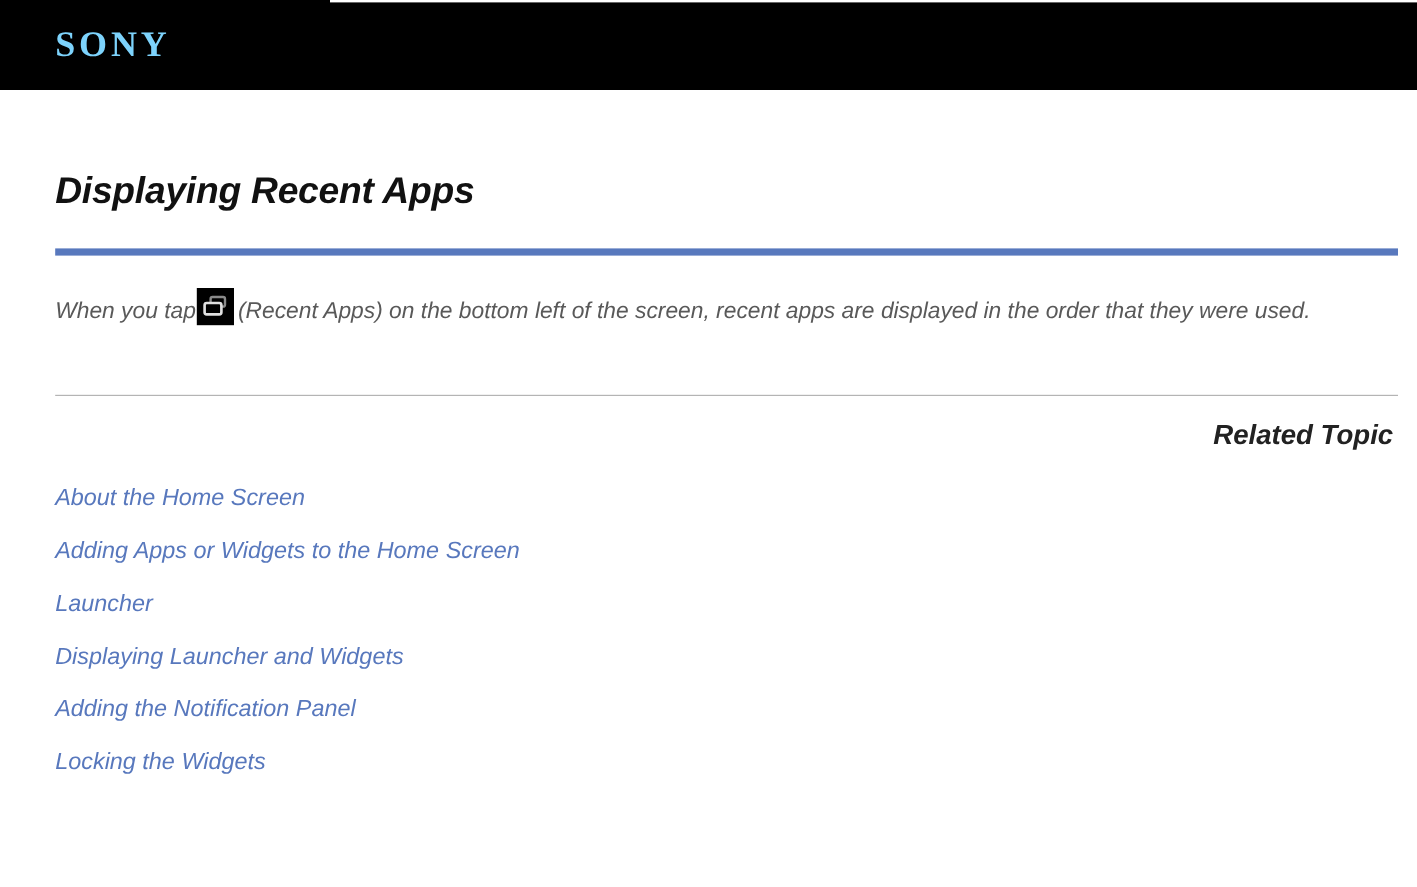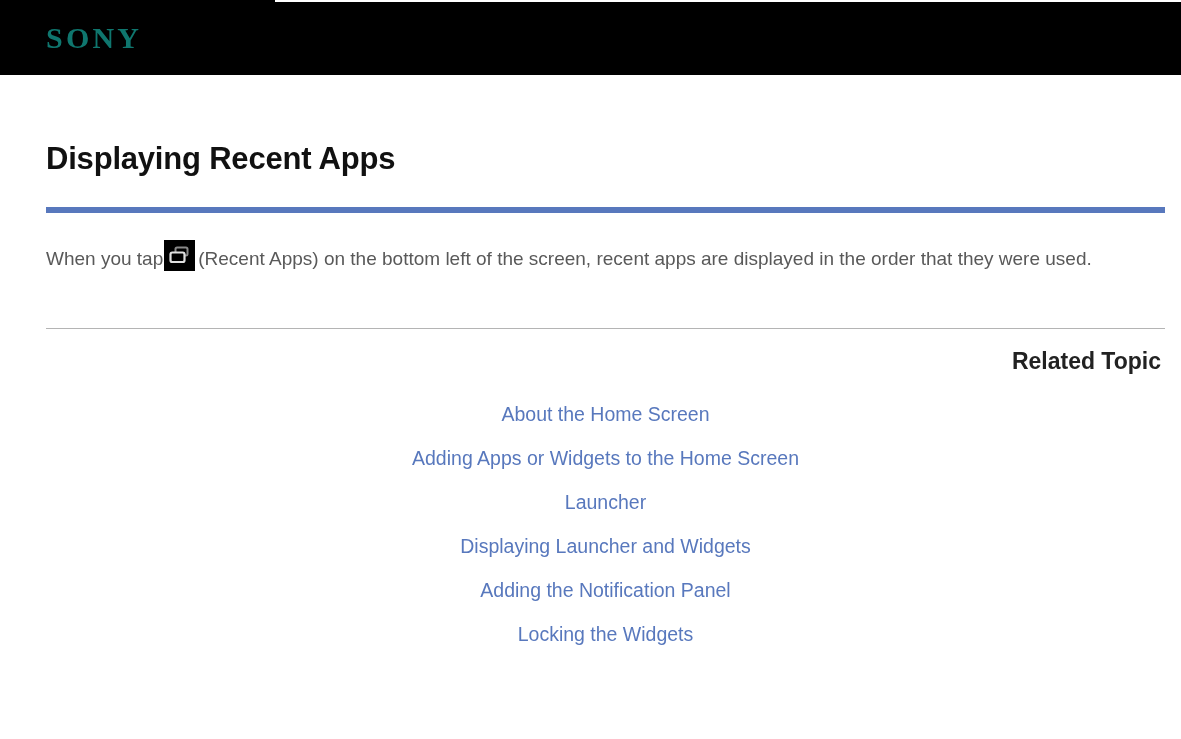--- a/index.html
+++ b/index.html
@@ -29,34 +29,35 @@
     top: 0;
     left: 275px;
     width: 906px;
     height: 2px;
     background: #ffffff;
   }
   .sony-logo {
     position: absolute;
     left: 46px;
     top: 22px;
-    color: #0f766e;
+    color: #7dd3fc;
     font-family: "Liberation Serif", serif;
     font-weight: 700;
     font-size: 30px;
     letter-spacing: 3.2px;
     line-height: 32px;
     user-select: none;
   }
 
   
   .page {
     padding: 0 16px 0 46px;
     box-sizing: border-box;
     width: 1181px;
+    font-style: italic;
   }
   .content {
     width: 1119px;
   }
 
   .page-title {
     margin: 0;
     padding-top: 65px;
     font-size: 31px;
     font-weight: 700;
@@ -113,21 +114,20 @@
     color: #222222;
     line-height: 26px;
     text-align: right;
   }
 
   .link-list {
     list-style: none;
     margin: 0;
     padding: 0;
     padding-top: 14px;
-    text-align: center;
   }
   .link-list li {
     margin: 0;
     padding: 0;
   }
   .topic-link {
     display: inline-block;
     font-size: 19.5px;
     line-height: 44px;
     color: #5878bd;

